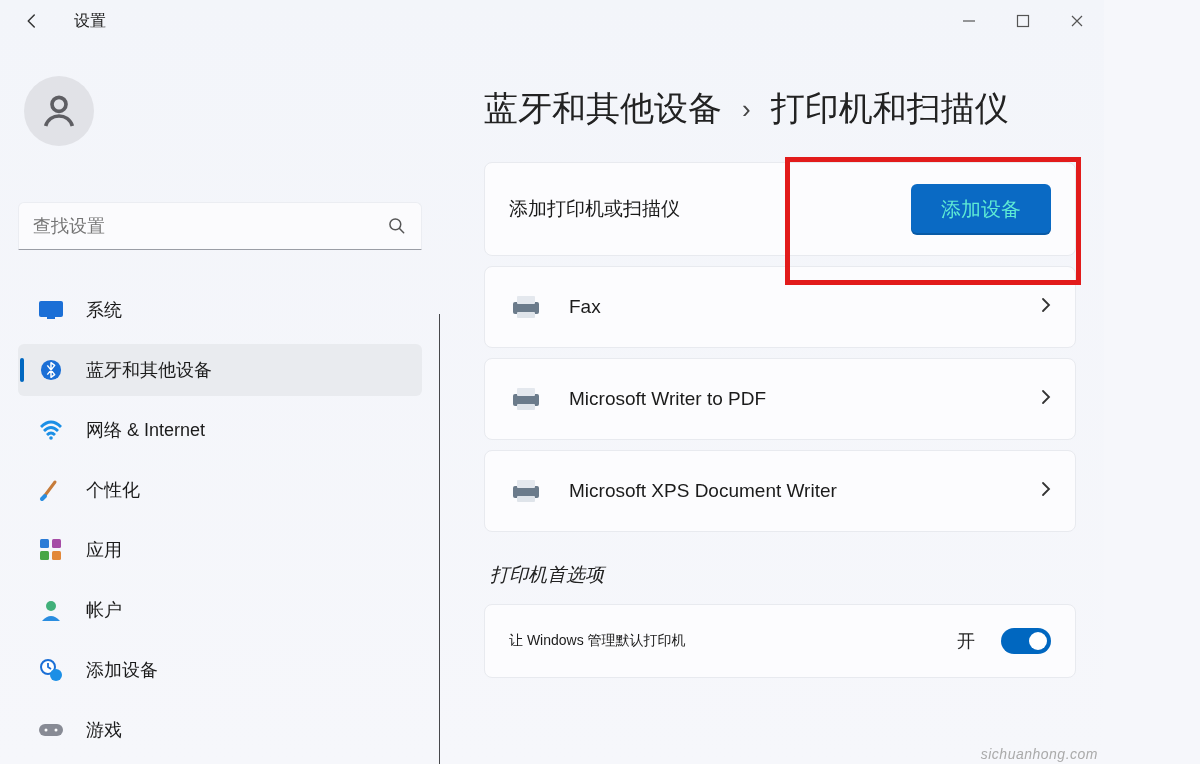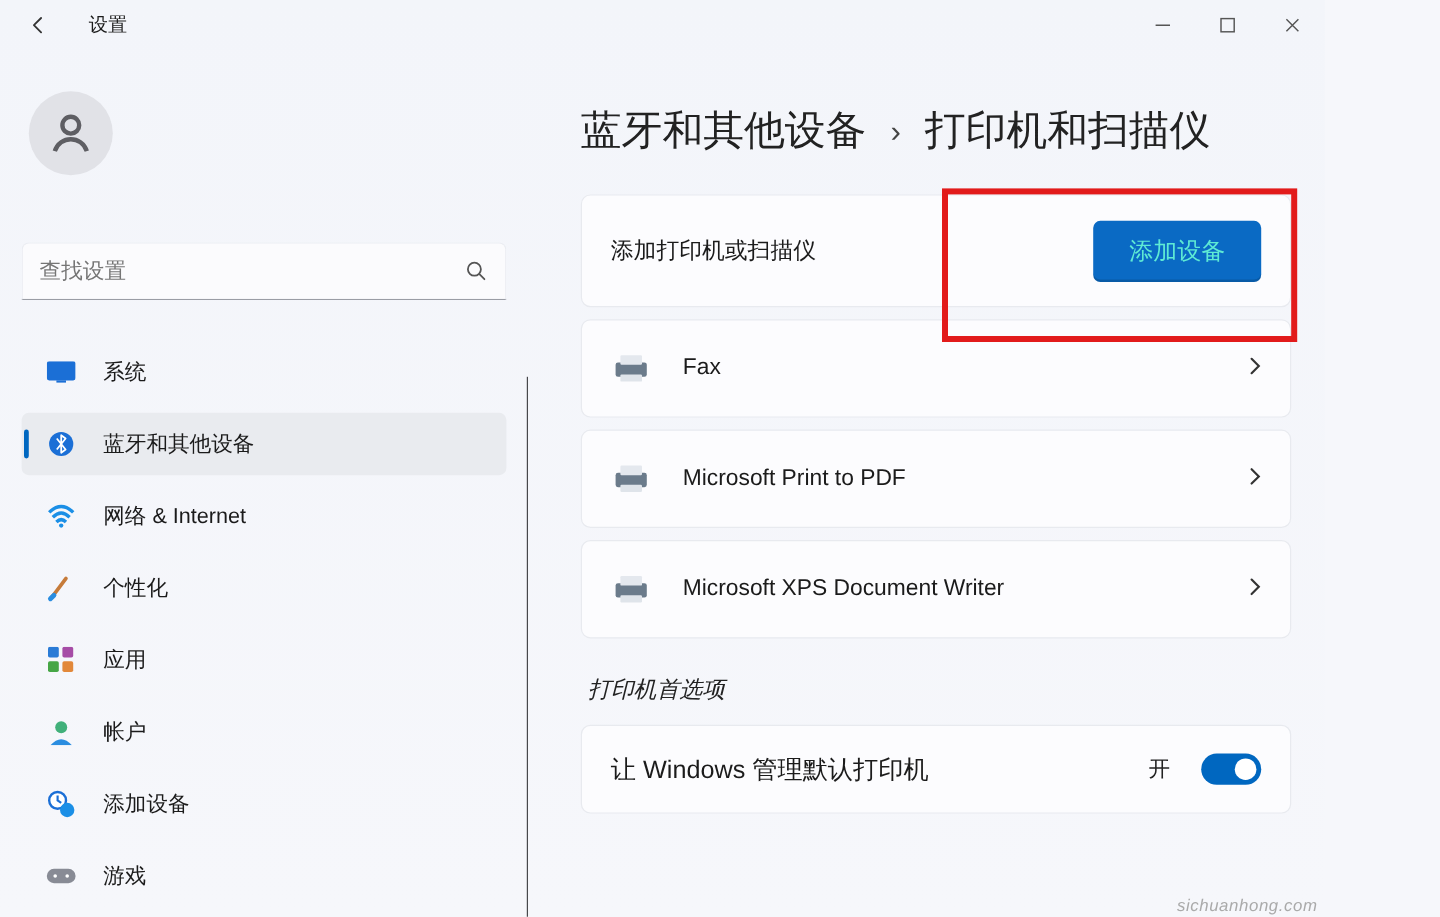--- a/index.html
+++ b/index.html
@@ -39,21 +39,21 @@
 .cards { margin-top:30px; display:flex; flex-direction:column; gap:10px; }
 .card { background:#fcfcfe; border:1px solid #e8eaef; border-radius:8px; padding:0 24px; height:82px; display:flex; align-items:center; gap:26px; cursor:pointer; }
 .card .label { font-size:19px; flex:1; }
 .card .chev { color:#333; }
 .add-card { position:relative; height:94px; }
 .highlight { position:absolute; border:5px solid #e21b1b; pointer-events:none; top:-6px; bottom:-30px; right:-6px; width:296px; }
 .add-btn { margin-left:auto; background:#0a6ac4; color:#5eead4; border:none; border-radius:6px; padding:12px 30px; font-size:20px; cursor:pointer; box-shadow: inset 0 -2px 0 rgba(0,0,0,0.15); }
 .printer-ic { width:34px; height:28px; display:flex; align-items:center; justify-content:center; }
 .section-h { margin-top:30px; font-size:19px; font-weight:500; color:#222; padding-left:6px;font-style:italic; }
 .pref-card { background:#fcfcfe; border:1px solid #e8eaef; border-radius:8px; height:74px; padding:0 24px; display:flex; align-items:center; margin-top:16px; gap:20px; }
-.pref-card .label { font-size:21px; flex:1; }
+.pref-card .label { font-size:14px; flex:1; }
 .toggle-text { font-size:18px; color:#222; margin-right:6px; }
 .toggle { width:50px; height:26px; border-radius:14px; background:#0067c0; position:relative; cursor:pointer; }
 .toggle::after { content:""; position:absolute; right:4px; top:4px; width:18px; height:18px; border-radius:50%; background:#fff; }
 
 .watermark { position:absolute; right:6px; bottom:2px; font-size:14px; color:#aaa; font-style:italic; letter-spacing:.5px; }
 </style>
 </head>
 <body>
 
 <div class="window">
@@ -215,21 +215,21 @@
         </div>
 
         <div class="card">
           <span class="printer-ic">
               <svg width="34" height="26" viewBox="0 0 34 26">
                 <rect x="4" y="8" width="26" height="12" rx="2" fill="#6b7b8b"></rect>
                 <rect x="8" y="2" width="18" height="8" rx="1" fill="#e4e8ee"></rect>
                 <rect x="8" y="18" width="18" height="6" rx="1" fill="#dfe4ea"></rect>
               </svg>
             </span>
-          <span class="label">Microsoft Print to PDF</span>
+          <span class="label">Microsoft Writer to PDF</span>
           <span class="chev"><svg width="10" height="16" viewBox="0 0 10 16">
                 <path d="M2 2 L8 8 L2 14" stroke="#333" stroke-width="1.8" fill="none" stroke-linecap="round"></path>
               </svg></span>
         </div>
 
         <div class="card">
           <span class="printer-ic">
               <svg width="34" height="26" viewBox="0 0 34 26">
                 <rect x="4" y="8" width="26" height="12" rx="2" fill="#6b7b8b"></rect>
                 <rect x="8" y="2" width="18" height="8" rx="1" fill="#e4e8ee"></rect>

